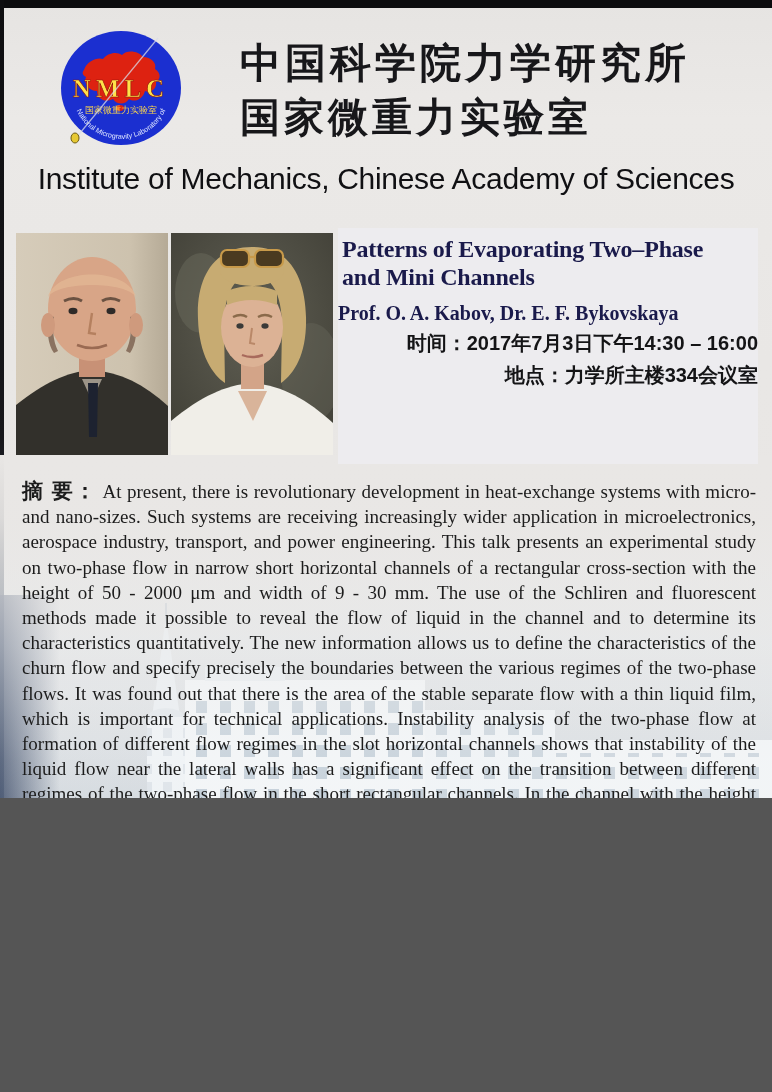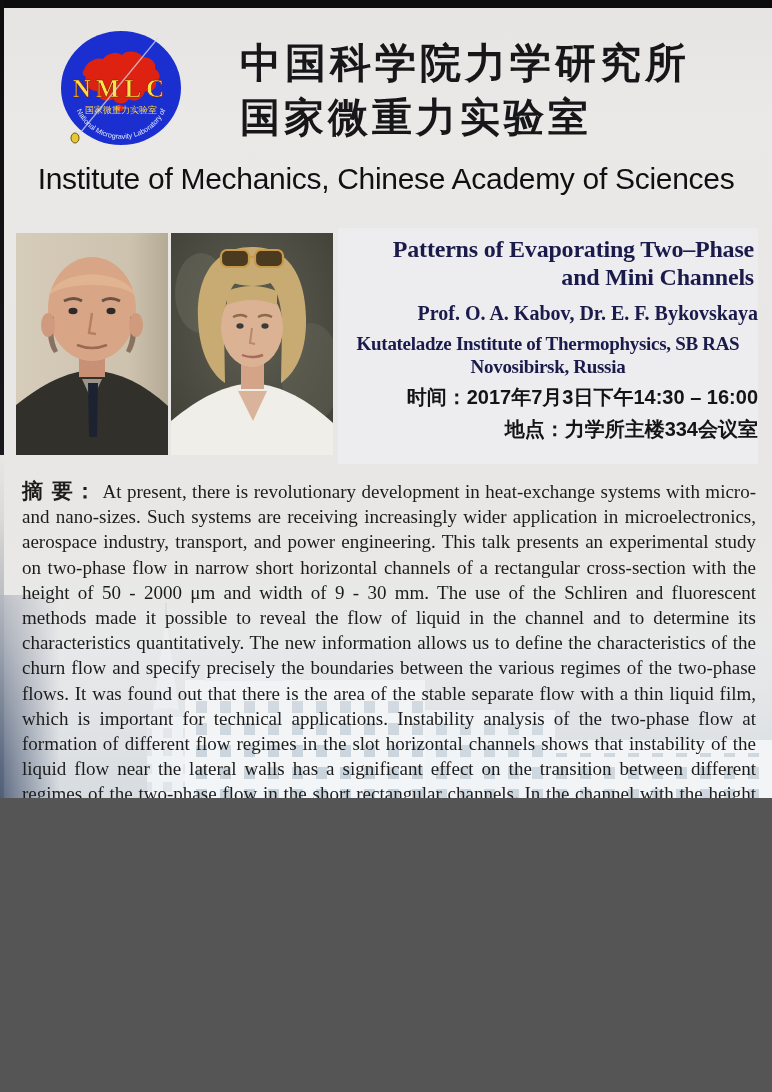--- a/index.html
+++ b/index.html
@@ -29,23 +29,23 @@
   .en-line1{position:absolute;left:0;top:162px;width:772px;text-align:center;
     font-family:"Liberation Sans",sans-serif;font-size:30px;letter-spacing:-.3px;color:#101013;}
   .en-line2{position:absolute;left:0;top:183px;width:772px;text-align:center;
     font-family:"Liberation Sans",sans-serif;font-size:30px;letter-spacing:-.3px;color:#101013;}
   
   .photos{position:absolute;left:16px;top:233px;width:317px;height:222px;display:flex;gap:3px;}
   .photo{height:222px;overflow:hidden;}
   .photo svg{display:block;}
   
   .panel{position:absolute;left:338px;top:228px;width:420px;height:236px;background:#edecef;}
-  .sem-title{margin:7px 4px 4px 4px;text-align:right;font-weight:bold;font-size:24px;
+  .sem-title{margin:7px 4px 4px 4px;text-align:left;font-weight:bold;font-size:24px;
     line-height:1.17;color:#1a1a4b;letter-spacing:-.2px;}
-  .speakers{margin-top:11px;text-align:right;font-weight:bold;font-size:20px;color:#1a1a4b;}
+  .speakers{margin-top:11px;text-align:left;font-weight:bold;font-size:20px;color:#1a1a4b;}
   .affil{margin-top:7px;text-align:center;font-weight:bold;font-size:19px;line-height:1.22;
     color:#1a1a4b;letter-spacing:-.3px;}
   .meta-row{margin:5px 0 0 7px;font-weight:bold;font-size:20px;color:#141416;
     font-family:"Liberation Sans",sans-serif;letter-spacing:0;text-align:right;}
   .meta-row .val{font-family:"Liberation Sans",sans-serif;}
   
   .abstract{position:absolute;left:22px;top:479px;width:734px;text-align:justify;
     font-size:19px;line-height:25.2px;color:#1c1c1c;}
   .abstract .label{font-weight:bold;font-size:21px;letter-spacing:1px;}
   
@@ -262,24 +262,20 @@
       </svg>
     </div>
   </div>
 
   <div class="panel">
     <div class="sem-title">
       <div>Patterns of Evaporating Two–Phase</div>
       <div>and Mini Channels</div>
     </div>
     <div class="speakers">Prof. O. A. Kabov, Dr. E. F. Bykovskaya</div>
-    <div class="affil">
-      <div>Kutateladze Institute of Thermophysics, SB RAS</div>
-      <div>Novosibirsk, Russia</div>
-    </div>
     <div class="meta-row">
       <span>时间：</span><span class="val">2017年7月3日下午14:30 – 16:00</span>
     </div>
     <div class="meta-row">
       <span>地点：</span><span class="val">力学所主楼334会议室</span>
     </div>
   </div>
 
   <div class="abstract">
     <span class="label">摘  要：</span>

